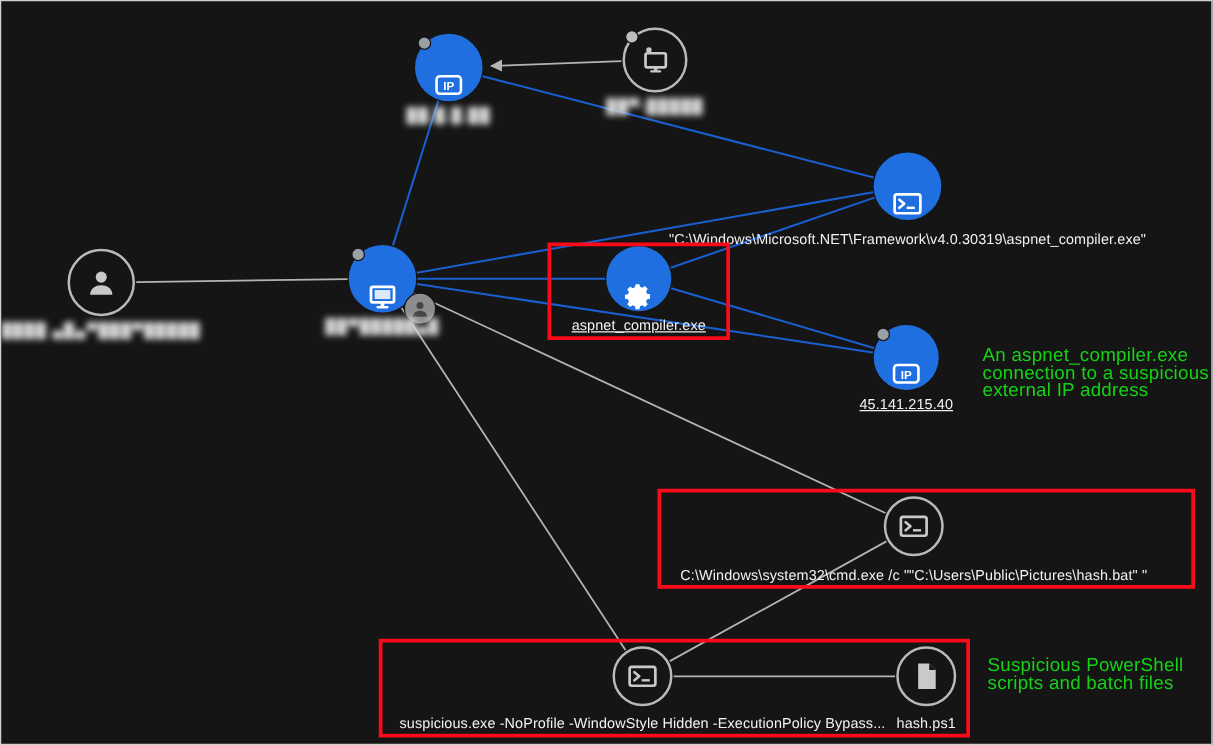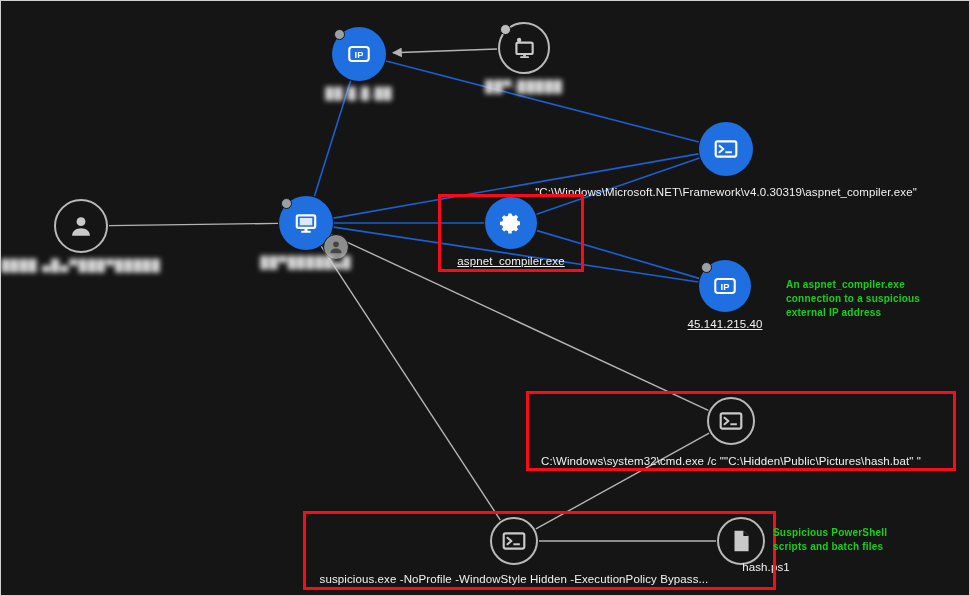--- a/index.html
+++ b/index.html
@@ -35,20 +35,21 @@
     left: 50%; top: 50%;
     transform: translate(-50%, -50%);
     border-radius: 50%;
     display: flex;
     align-items: center;
     justify-content: center;
     box-sizing: border-box;
   }
   .bubble.blue {
     background: #1f6fe0;
+    align-items: flex-end;
   }
   .bubble.outline {
     background: #151515;
     border: 2px solid #b9b9b9;
   }
   .bubble svg { display: block; }
 
   .badge {
     position: absolute;
     width: 11px; height: 11px;
@@ -93,22 +94,22 @@
   
   .redbox {
     position: absolute;
     border: 3px solid #fb0a19;
     box-sizing: border-box;
     background: transparent;
   }
   .note {
     position: absolute;
     color: #16d216;
-    font-size: 10px;
-    font-weight: bold;
+    font-size: 15px;
+    font-weight: normal;
     line-height: 14px;
     letter-spacing: 0.2px;
     white-space: pre-line;
   }
 </style>
 </head>
 <body>
 
 <div id="canvas">
   <svg id="edges">
@@ -230,21 +231,21 @@
       <div class="node" style="left: 730px; top: 420px;">
         <div class="bubble outline" style="width: 48px; height: 48px;">
           <span>
             <svg width="26" height="26" viewBox="0 0 24 24">
       <rect x="2.5" y="5" width="19" height="14" rx="1.6" fill="none" stroke="#c9c9c9" stroke-width="2"></rect>
       <path d="M6 9 L9.6 12 L6 15" fill="none" stroke="#c9c9c9" stroke-width="1.9" stroke-linecap="round" stroke-linejoin="round"></path>
       <rect x="11.4" y="14.1" width="6" height="1.8" fill="#c9c9c9"></rect>
     </svg>
           </span>
         </div>
-        <div class="label" style="top: 34px;">C:\Windows\system32\cmd.exe /c ""C:\Hidden\Public\Pictures\hash.bat" "</div>
+        <div class="label" style="top: 34px;">C:\Windows\system32\cmd.exe /c ""C:\Users\Public\Pictures\hash.bat" "</div>
       </div>
       <div class="node" style="left: 513px; top: 540px;">
         <div class="bubble outline" style="width: 48px; height: 48px;">
           <span>
             <svg width="26" height="26" viewBox="0 0 24 24">
       <rect x="2.5" y="5" width="19" height="14" rx="1.6" fill="none" stroke="#c9c9c9" stroke-width="2"></rect>
       <path d="M6 9 L9.6 12 L6 15" fill="none" stroke="#c9c9c9" stroke-width="1.9" stroke-linecap="round" stroke-linejoin="round"></path>
       <rect x="11.4" y="14.1" width="6" height="1.8" fill="#c9c9c9"></rect>
     </svg>
           </span>
@@ -253,28 +254,28 @@
       </div>
       <div class="node" style="left: 740px; top: 540px;">
         <div class="bubble outline" style="width: 48px; height: 48px;">
           <span>
             <svg width="26" height="26" viewBox="0 0 24 24">
       <path fill="#c9c9c9" d="M6 2.5h8.2L19 7.3V21.5H6z"></path>
       <path fill="#151515" d="M14.2 2.5v4.8H19z"></path>
     </svg>
           </span>
         </div>
-        <div class="label" style="top: 20px; margin-left: 25px;">hash.ps1</div>
+        <div class="label" style="top: 32px;">hash.ps1</div>
       </div>
     </div>
   <div id="box-layer">
       <div class="redbox" style="left: 437px; top: 193px; width: 146px; height: 78px; border-color: rgb(251, 10, 25);"></div>
       <div class="redbox" style="left: 525px; top: 390px; width: 430px; height: 80px; border-color: rgb(251, 10, 25);"></div>
       <div class="redbox" style="left: 302px; top: 510px; width: 473px; height: 79px; border-color: rgb(251, 10, 25);"></div>
     </div>
   <div id="note-layer">
       <div class="note" style="left: 785px; top: 277px; color: rgb(22, 210, 22);">An aspnet_compiler.exe
 connection to a suspicious
 external IP address</div>
-      <div class="note" style="left: 772px; top: 525px; color: rgb(22, 210, 22);">Suspicious PowerShell
+      <div class="note" style="left: 789px; top: 525px; color: rgb(22, 210, 22);">Suspicious PowerShell
 scripts and batch files</div>
     </div>
 </div>
 
 </body></html>

